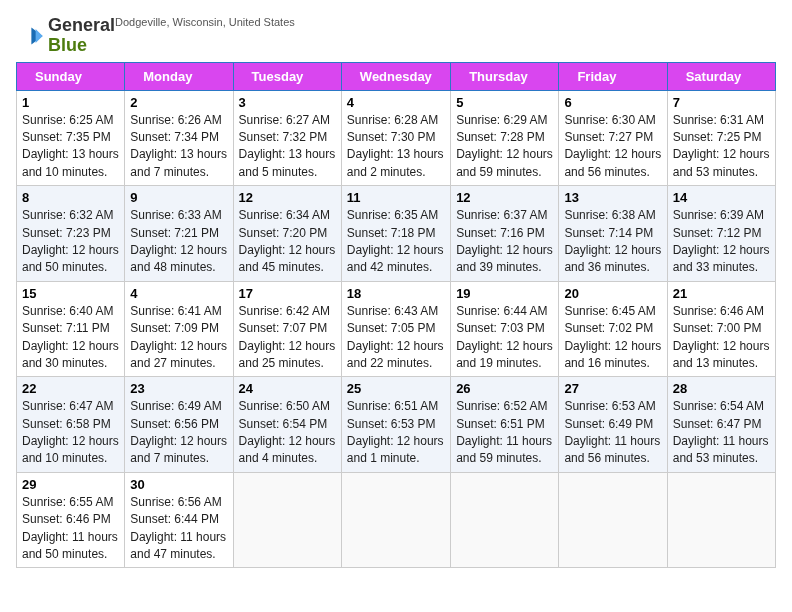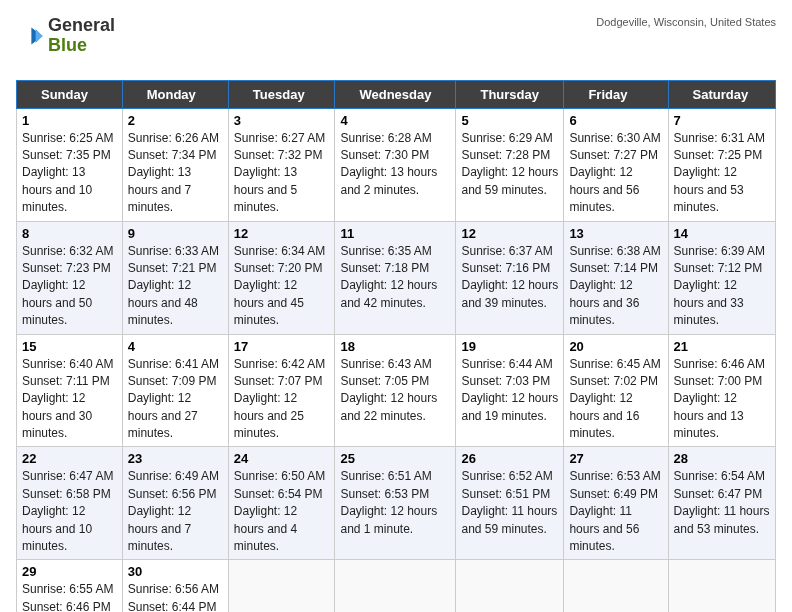--- a/index.html
+++ b/index.html
@@ -5,23 +5,22 @@
     * { box-sizing: border-box; margin: 0; padding: 0; }
     body {
       font-family: Arial, sans-serif;
       background: #fff;
       width: 792px;
       min-height: 612px;
       padding: 16px;
     }
     .header {
       display: flex;
-      justify-content: space-between;
       align-items: flex-start;
-      margin-bottom: 24px;
+      margin-bottom: 6px;
     }
     .logo {
       display: flex;
       align-items: center;
       gap: 4px;
     }
     .logo-text {
       font-size: 18px;
       font-weight: bold;
       line-height: 1.1;
@@ -43,23 +42,23 @@
     .location {
       font-size: 11px;
       color: #555;
     }
     .calendar {
       width: 100%;
       border-collapse: collapse;
       font-size: 11px;
     }
     .calendar th {
-      background: #404040;
+      background: #d946ef;
       color: #fff;
-      padding: 6px 24px;
+      padding: 6px 18px;
       text-align: left;
       font-size: 13px;
       font-weight: bold;
       border: 1px solid #2a78c5;
     }
     .calendar td {
       border: 1px solid #ccc;
       vertical-align: top;
       padding: 4px 5px;
       width: 108px;

